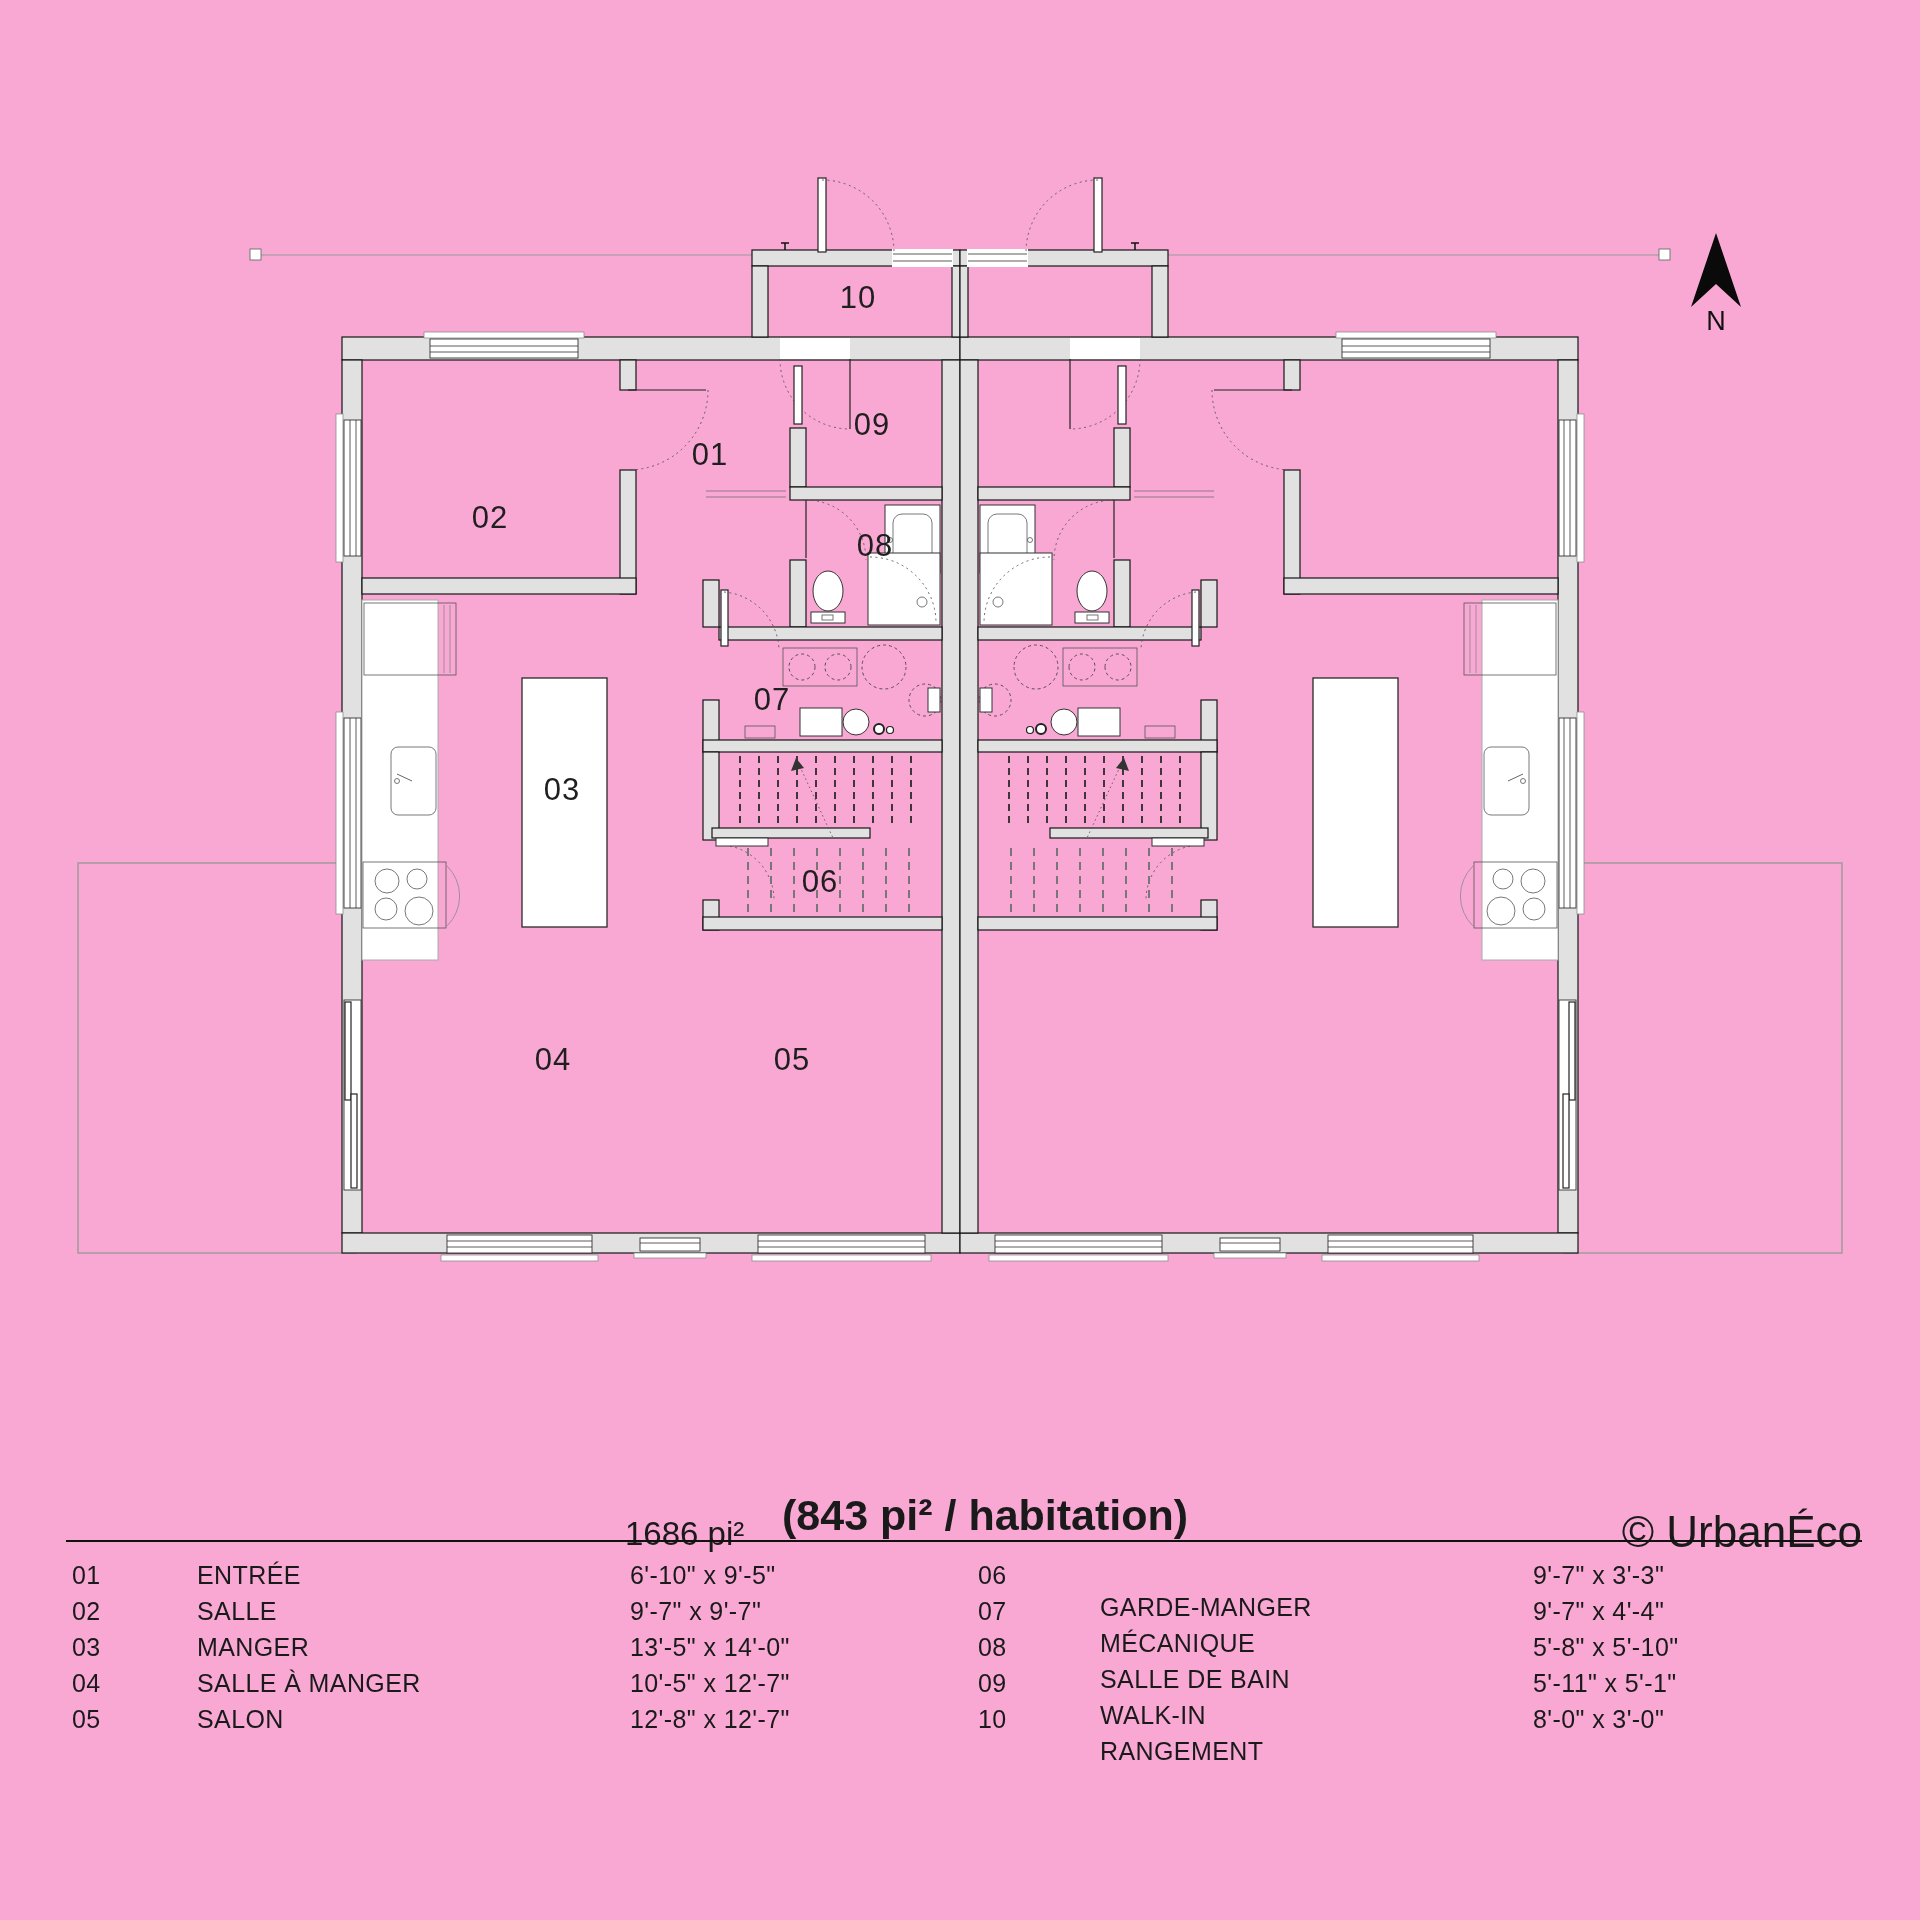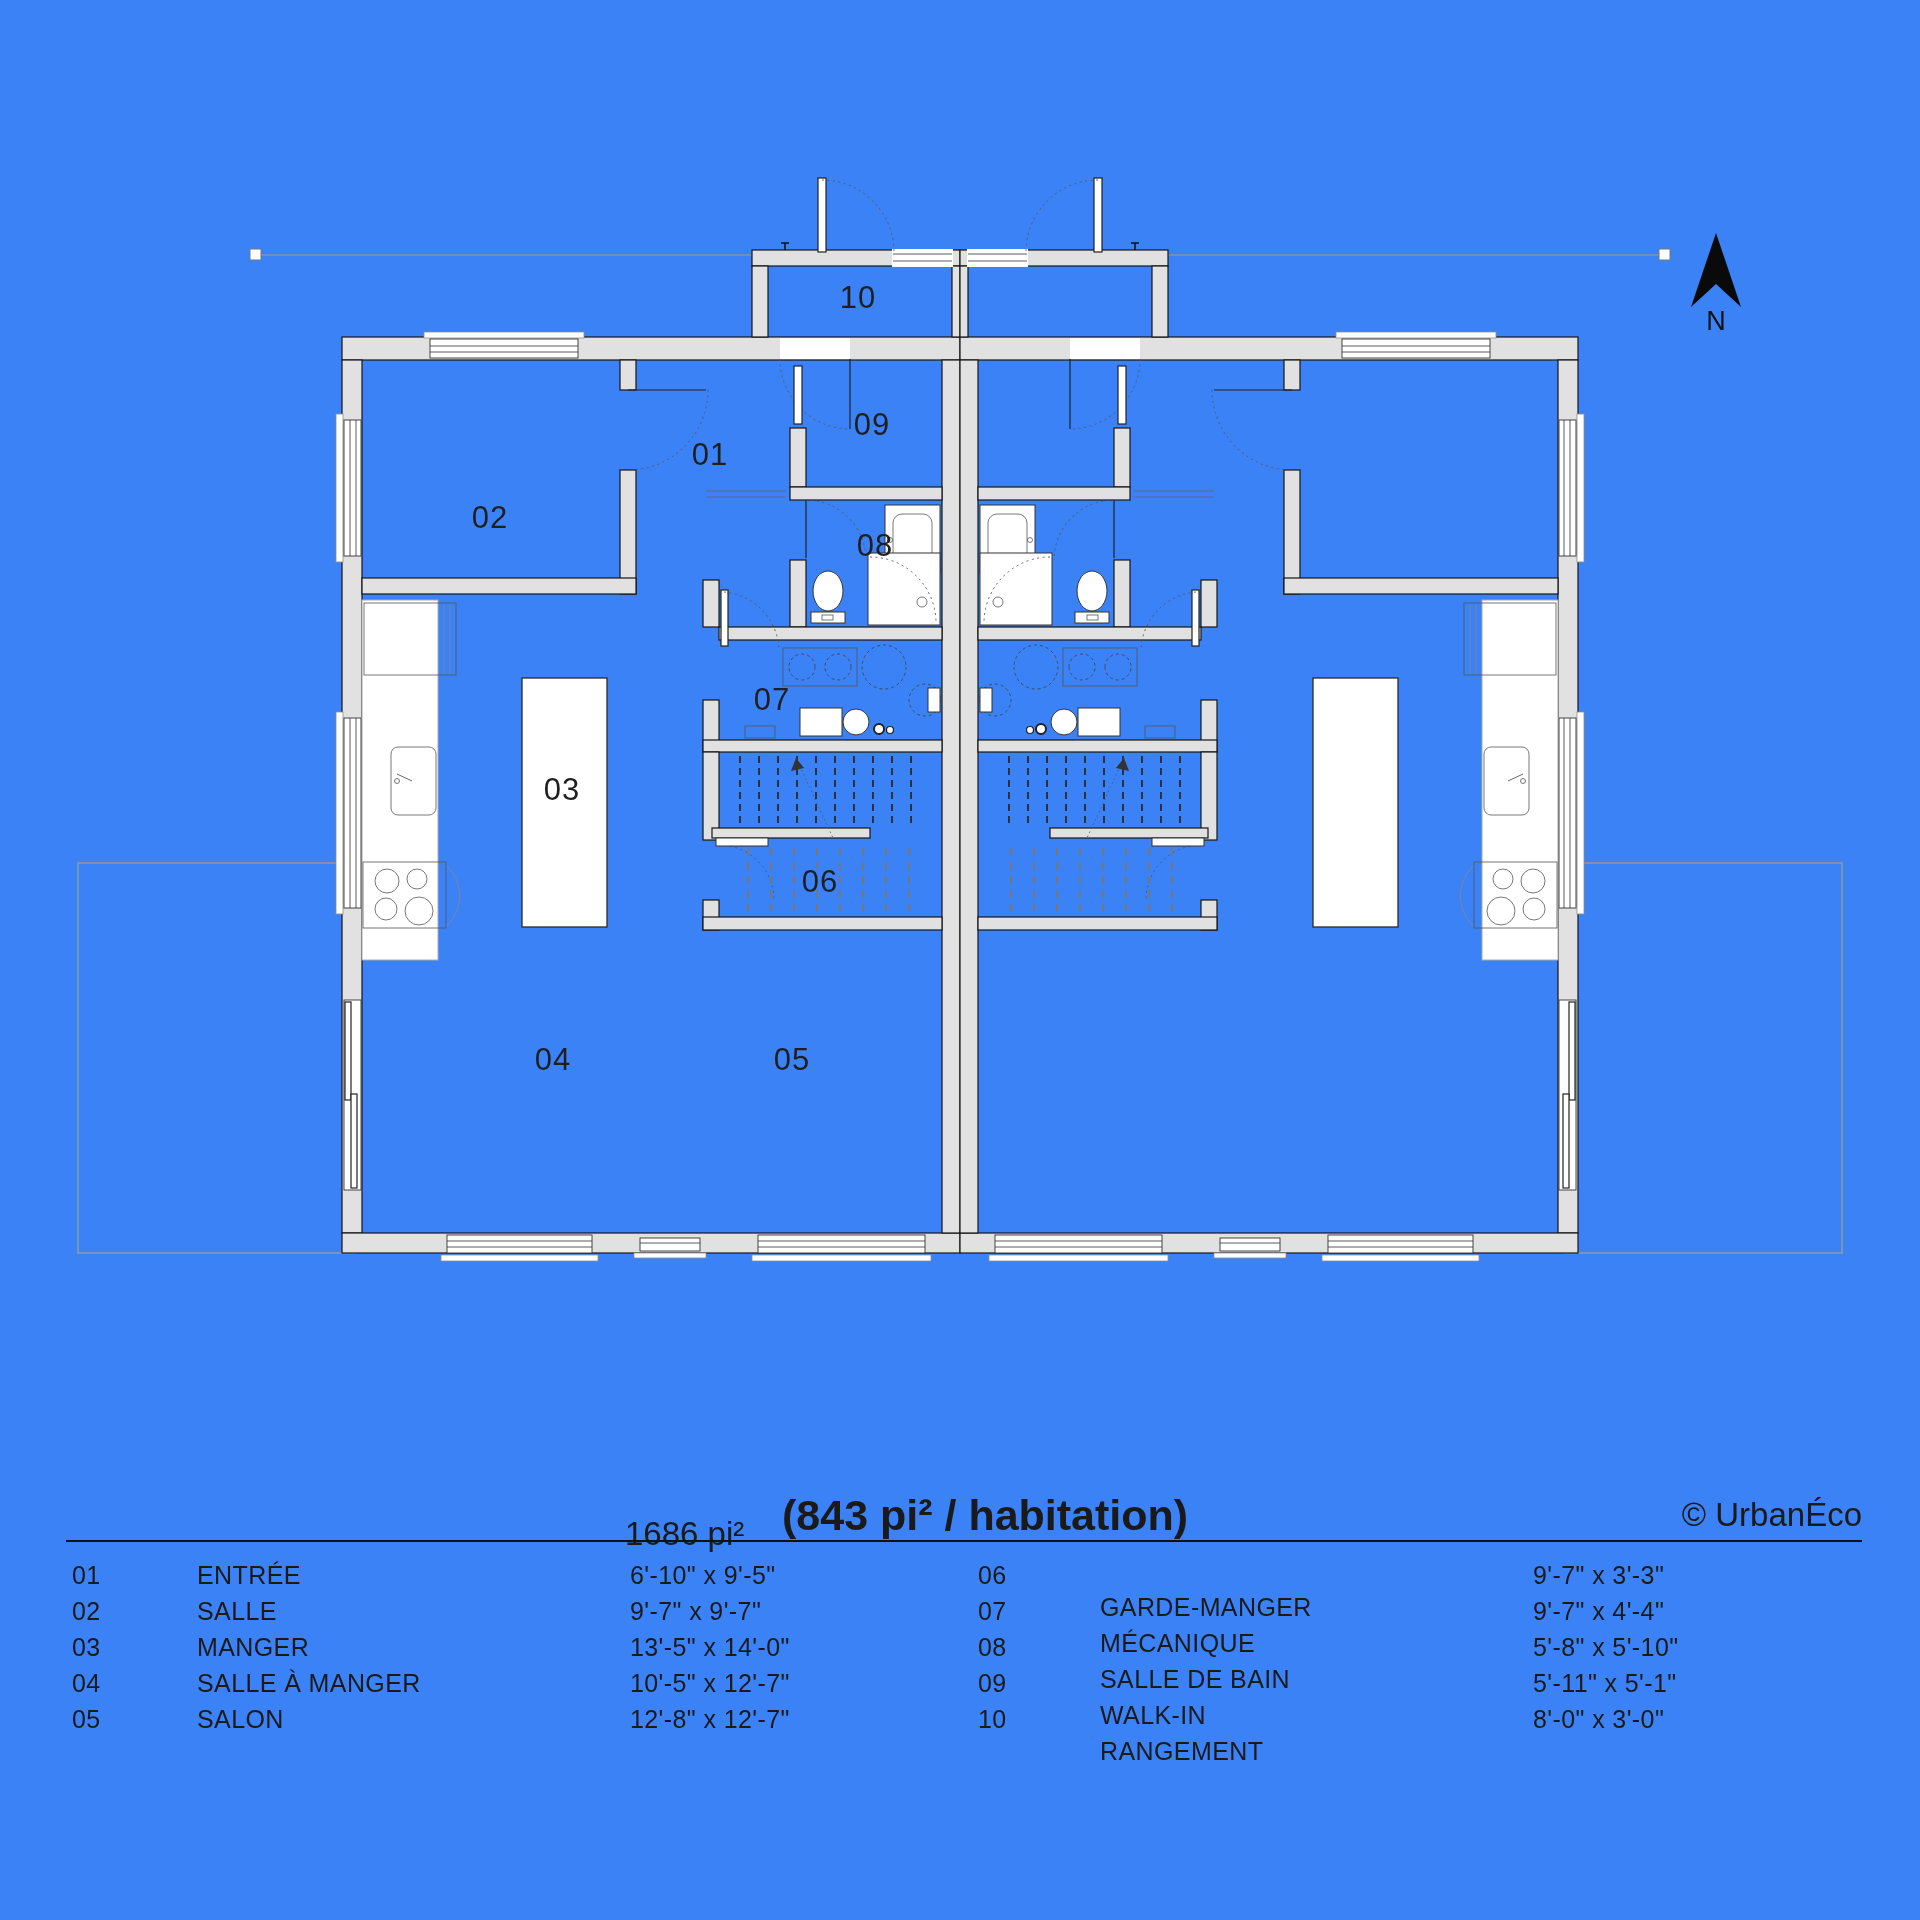--- a/index.html
+++ b/index.html
@@ -1,16 +1,16 @@
 <!DOCTYPE html>
 <html><head>
 <meta charset="utf-8">
 <style>
   html,body{margin:0;padding:0;background:#ffffff;}
-  .stage{position:relative;width:1920px;height:1920px;background:#3b82f6;overflow:hidden;
+  .stage{position:relative;width:1920px;height:1920px;background:#f9a8d4;overflow:hidden;
          font-family:"Liberation Sans", sans-serif;color:#1a1a1a;}
   .plan-svg{position:absolute;left:0;top:0;}
 
   
   .w   {fill:#e1e1e1;stroke:#161616;stroke-width:1.2;}
   .open{fill:#ffffff;stroke:none;}
   .win {fill:#ffffff;stroke:#333;stroke-width:0.9;}
   .sill{fill:#ffffff;stroke:#8d8d8d;stroke-width:0.8;}
   .ln  {stroke:#333;stroke-width:0.8;}
   .thin{stroke:#9a9a9a;stroke-width:1.1;fill:none;}
@@ -23,21 +23,21 @@
   .dashc{fill:none;stroke:#444;stroke-width:0.9;stroke-dasharray:3 3;}
   .roomlabel{font-family:"Liberation Sans",sans-serif;font-size:31px;fill:#1f1f1f;
              letter-spacing:1px;text-anchor:middle;}
   .nlabel{font-family:"Liberation Sans",sans-serif;font-size:27px;fill:#111;text-anchor:middle;}
 
   
   .title-row{position:absolute;top:1491px;left:0;width:1920px;height:42px;}
   .t-title{position:absolute;left:66px;top:0;font-size:34px;letter-spacing:0.5px;}
   .t-area {position:absolute;left:625px;top:0;font-size:33px;margin-top:24px;}
   .t-area2{position:absolute;left:782px;top:0;font-size:43px;font-weight:bold;}
-  .t-credit{position:absolute;right:58px;top:5px;font-size:33px;text-align:center;}
+  .t-credit{position:absolute;right:58px;top:16px;font-size:44px;text-align:center;}
   .rule{position:absolute;top:1540px;left:66px;width:1796px;height:0;
         border-top:2px solid #111;}
   .legend{position:absolute;top:0;left:0;width:1920px;}
   .lrow{position:absolute;left:0;width:1920px;height:30px;font-size:25px;letter-spacing:0.4px;}
   .c-num1 {position:absolute;left:72px;}
   .c-name1{position:absolute;left:197px;}
   .c-dim1 {position:absolute;left:630px;}
   .c-num2 {position:absolute;left:978px;}
   .c-name2{position:absolute;left:1100px;margin-top:32px;}
   .c-dim2 {position:absolute;left:1533px;}

